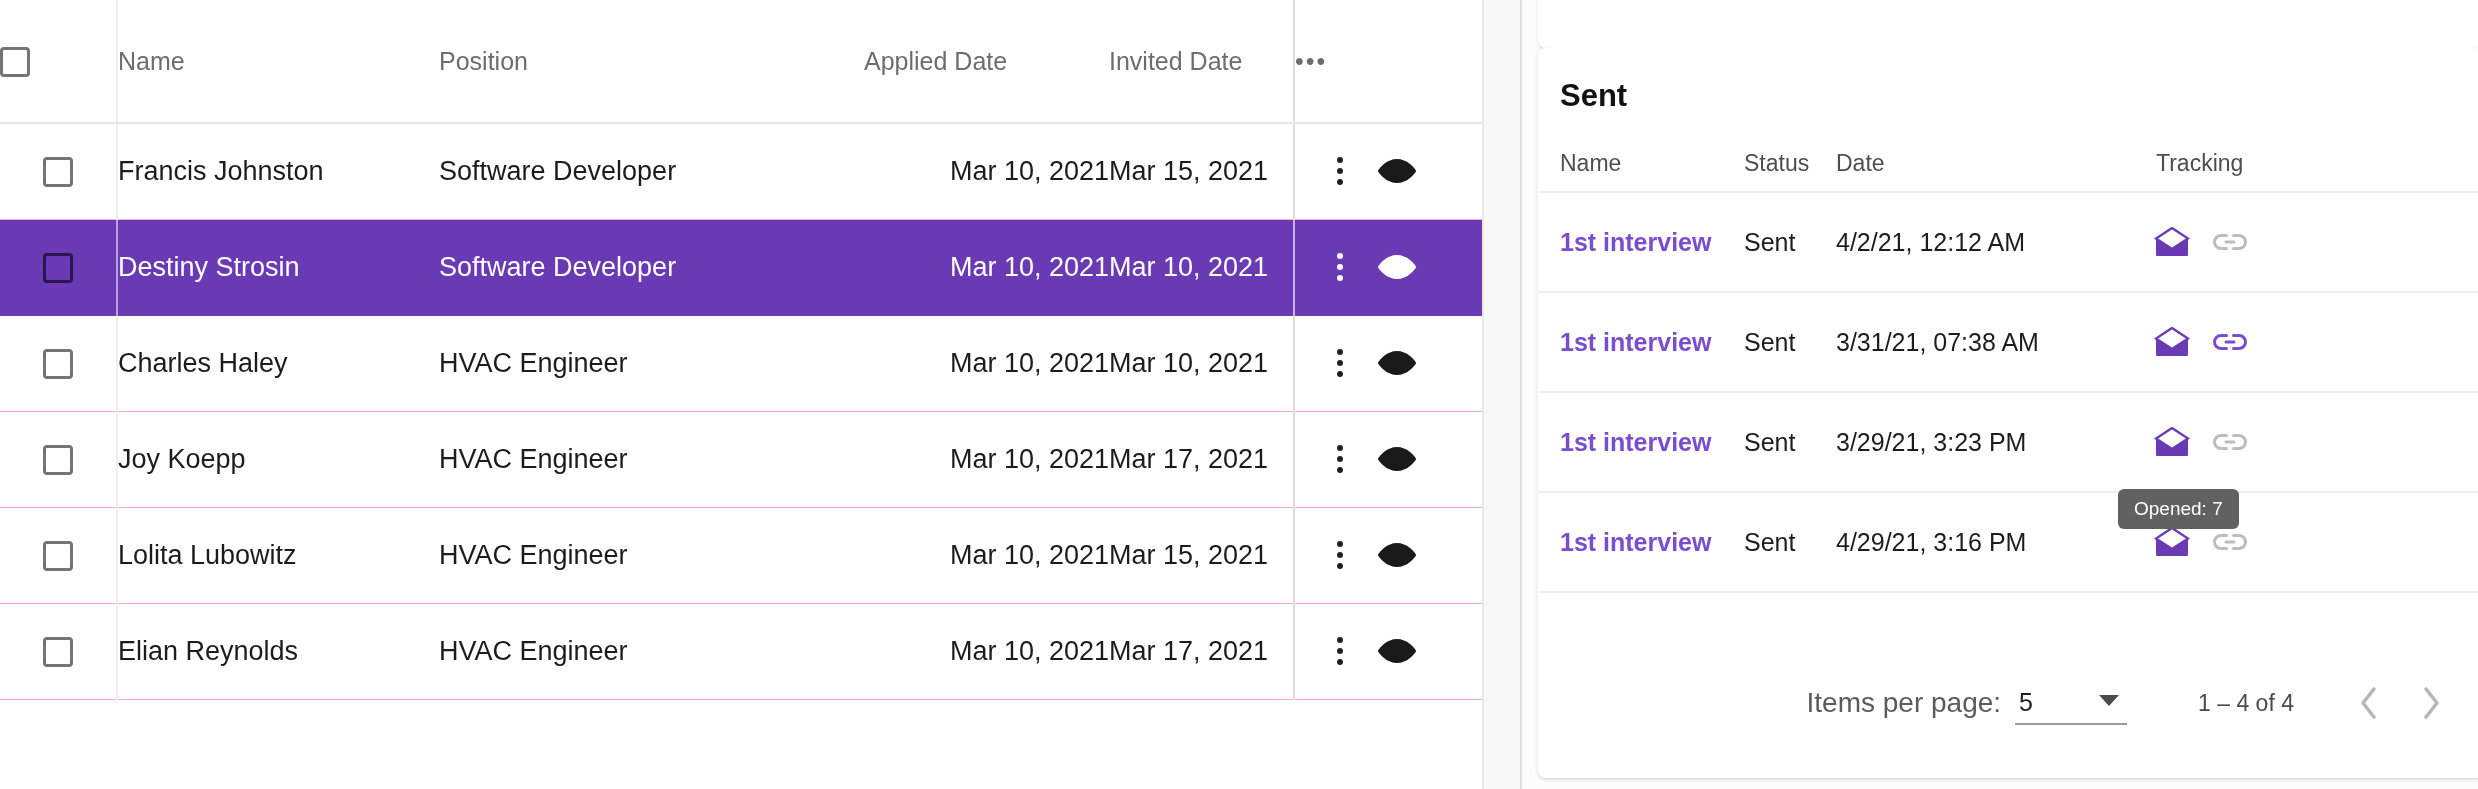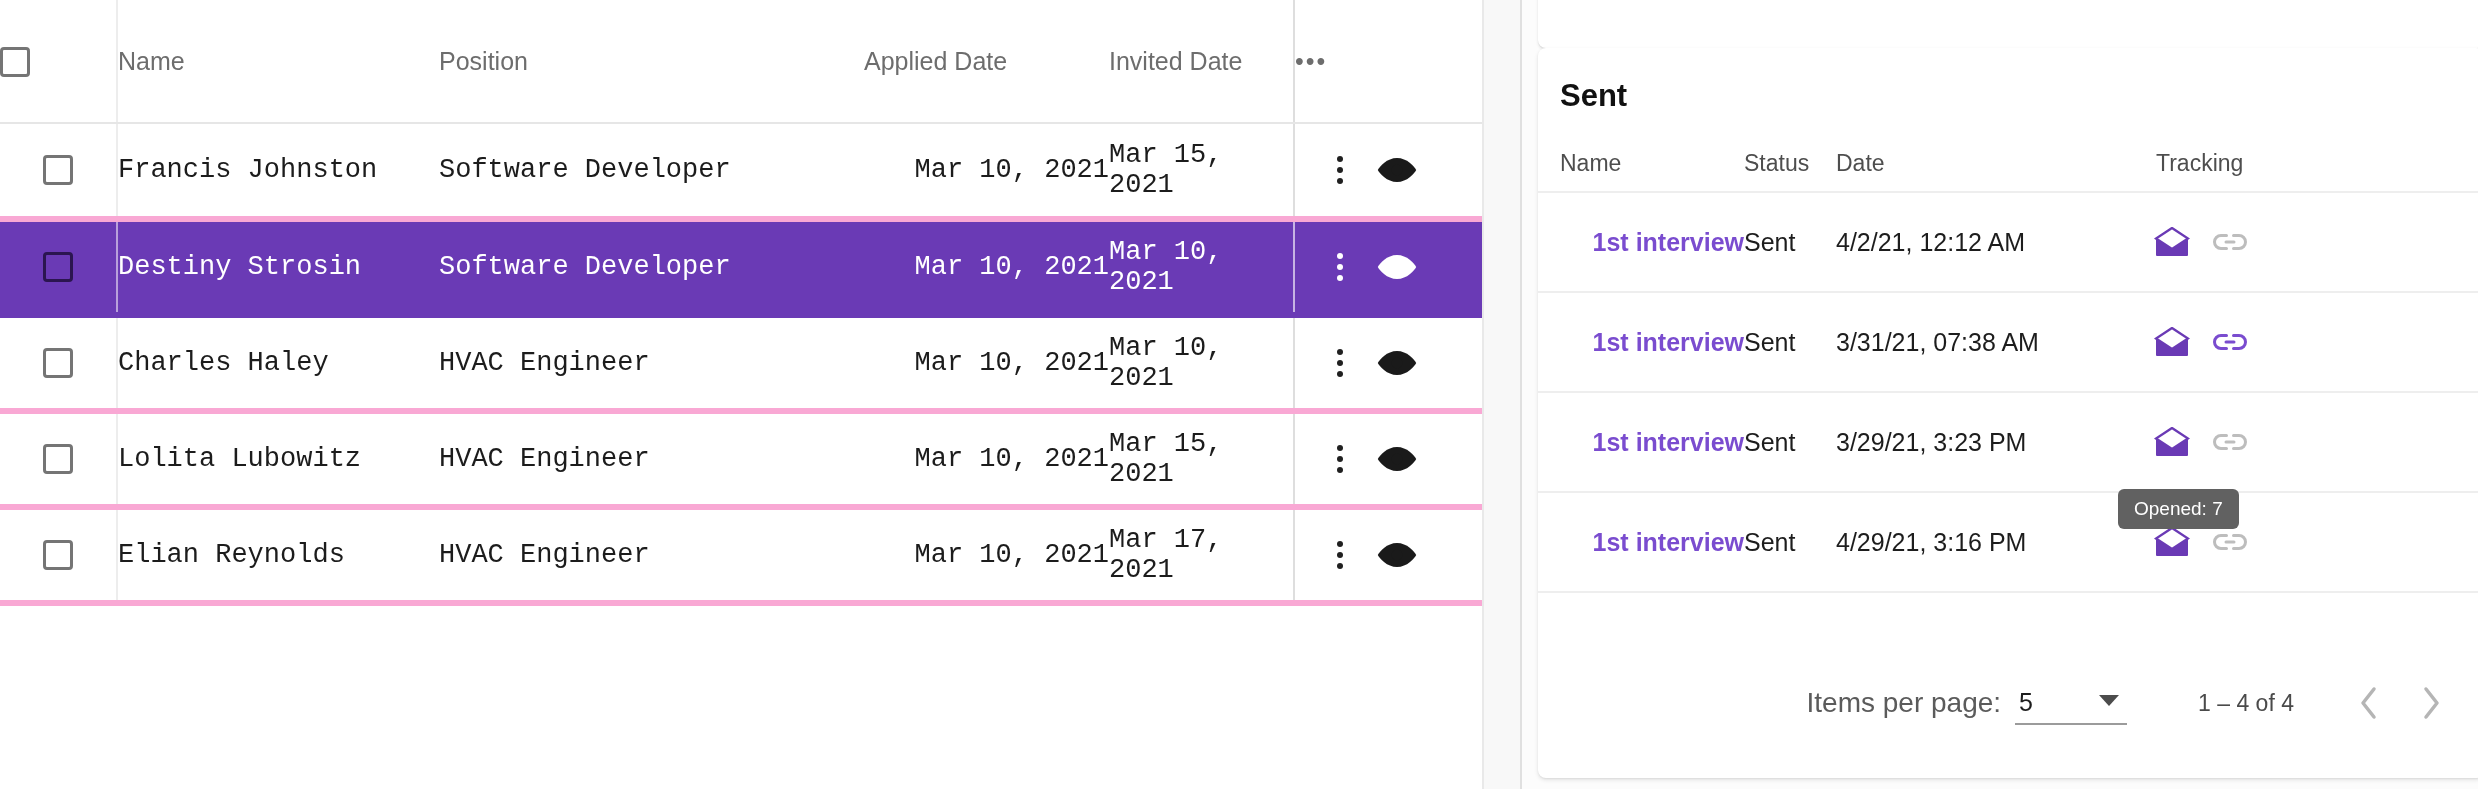--- a/index.html
+++ b/index.html
@@ -46,26 +46,25 @@
     font-size: 25px;
     font-weight: 500;
     color: #6d6d6d;
     text-align: left;
     padding: 0;
     background: #fff;
   }
   .cand-table tbody td {
     height: 96px;
     vertical-align: middle;
-    border-bottom: 6px solid #f9a8d4;
+    border-bottom: 1px solid #f9a8d4;
     font-size: 27px;
     color: #1c1c1c;
     padding: 0;
     background: #fff;
-    font-family: Liberation Mono, monospace;
   }
   .cell-check { text-align: center; }
   .th-name, .td-name { padding-left: 28px; }
   .th-pos, .td-pos  { padding-left: 28px; }
   .th-app, .td-app  { text-align: right; padding-right: 22px; }
   .th-inv, .td-inv  { text-align: left; padding-left: 28px; }
 
   
   .vline-left { border-left: 2px solid #ededed; }
   .vline-act  { border-left: 2px solid #dedede; }
@@ -178,21 +177,21 @@
   .sent-table thead th.s-th-trk { padding-left: 20px; }
 
   .sent-table tbody td {
     height: 100px;
     font-size: 25px;
     color: #1d1d1d;
     border-bottom: 2px solid #eeeeee;
     padding: 0;
     vertical-align: middle;
   }
-  .sent-table tbody td.s-td-name { padding-left: 22px; text-align: right; }
+  .sent-table tbody td.s-td-name { padding-left: 22px; }
   .s-link {
     color: #7A4CCF;
     font-weight: bold;
     cursor: pointer;
   }
   .trk {
     display: flex;
     align-items: center;
     gap: 22px;
     padding-left: 18px;
@@ -336,20 +335,42 @@
                   <svg width="40" height="26" viewBox="0 0 40 26">
                     <path d="M20 1C10 1 2.5 9.5 0.8 13c1.7 3.5 9.2 12 19.2 12s17.5-8.5 19.2-12C37.5 9.5 30 1 20 1z"></path>
                     <circle cx="20" cy="13" r="5.4" fill="#fff"></circle>
                   </svg>
                 </span>
               </div>
             </td>
           </tr>
           <tr>
             <td class="cell-check"><span class="cbox"></span></td>
+            <td class="td-name vline-left">Joy Koepp</td>
+            <td class="td-pos">HVAC Engineer</td>
+            <td class="td-app">Mar 10, 2021</td>
+            <td class="td-inv">Mar 17, 2021</td>
+            <td class="vline-act">
+              <div class="actions">
+                <span class="kebab">
+                  <i></i>
+                  <i></i>
+                  <i></i>
+                </span>
+                <span class="eye-wrap">
+                  <svg width="40" height="26" viewBox="0 0 40 26">
+                    <path d="M20 1C10 1 2.5 9.5 0.8 13c1.7 3.5 9.2 12 19.2 12s17.5-8.5 19.2-12C37.5 9.5 30 1 20 1z"></path>
+                    <circle cx="20" cy="13" r="5.4" fill="#fff"></circle>
+                  </svg>
+                </span>
+              </div>
+            </td>
+          </tr>
+          <tr>
+            <td class="cell-check"><span class="cbox"></span></td>
             <td class="td-name vline-left">Lolita Lubowitz</td>
             <td class="td-pos">HVAC Engineer</td>
             <td class="td-app">Mar 10, 2021</td>
             <td class="td-inv">Mar 15, 2021</td>
             <td class="vline-act">
               <div class="actions">
                 <span class="kebab">
                   <i></i>
                   <i></i>
                   <i></i>

